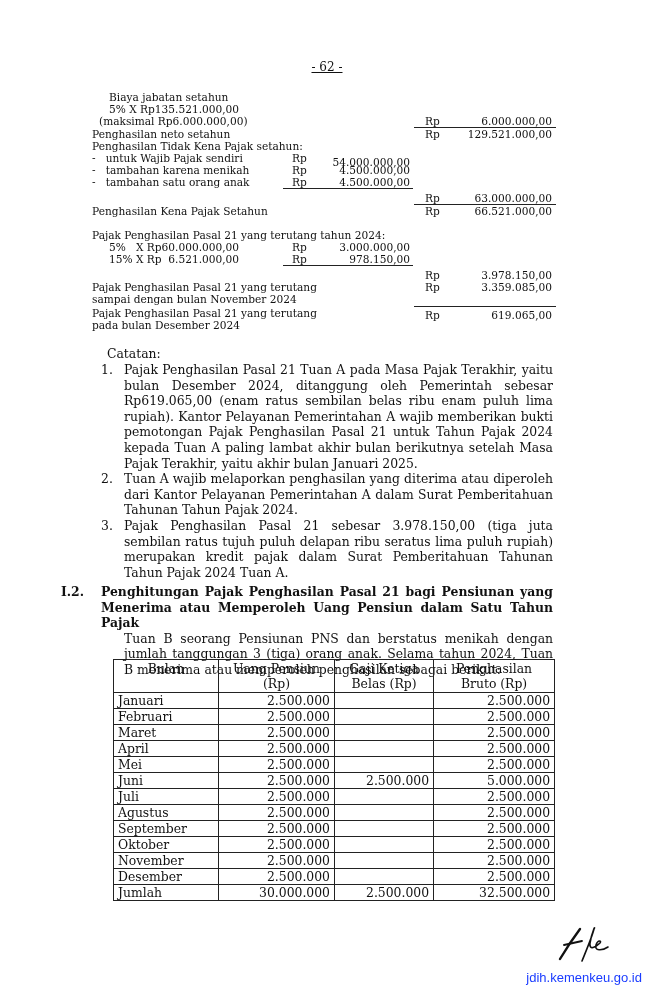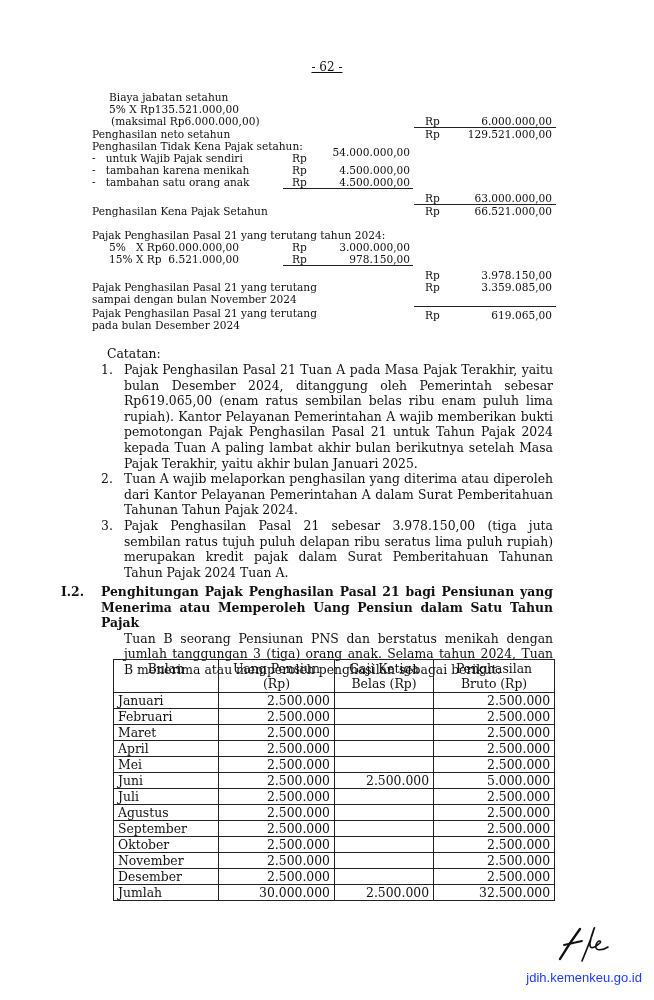--- a/index.html
+++ b/index.html
@@ -28,33 +28,33 @@
             font-size:13px; color:#1a3cff; }
 </style>
 </head>
 <body>
 
 <div class="abs pagenum">- 62 -</div>
 
 <div>
   <div class="abs sm" style="left:109px;top:91px;">Biaya jabatan setahun</div>
   <div class="abs sm" style="left:109px;top:103px;">5% X Rp135.521.000,00</div>
-  <div class="abs sm" style="left:111px;top:115px;">(maksimal Rp6.000.000,00)</div>
+  <div class="abs sm" style="left:99px;top:115px;">(maksimal Rp6.000.000,00)</div>
   <div class="abs sm" style="left:414px;top:115px;width:142px;height:12px;border-bottom:1px solid #222;"></div>
   <div class="abs sm rp" style="left:425px;top:115px;">Rp</div>
   <div class="abs sm num" style="left:450px;top:115px;width:102px;">6.000.000,00</div>
 
   <div class="abs sm" style="left:92px;top:128px;">Penghasilan neto setahun</div>
   <div class="abs sm rp" style="left:425px;top:128px;">Rp</div>
   <div class="abs sm num" style="left:450px;top:128px;width:102px;">129.521.000,00</div>
 
   <div class="abs sm" style="left:92px;top:140px;">Penghasilan Tidak Kena Pajak setahun:</div>
   <div class="abs sm" style="left:92px;top:152px;">-&nbsp;&nbsp;&nbsp;<span>untuk Wajib Pajak sendiri</span></div>
   <div class="abs sm rp" style="left:292px;top:152px;">Rp</div>
-  <div class="abs sm num" style="left:318px;top:146px;width:92px;">54.000.000,00</div>
+  <div class="abs sm num" style="left:318px;top:156px;width:92px;">54.000.000,00</div>
 
   <div class="abs sm" style="left:92px;top:164px;">-&nbsp;&nbsp;&nbsp;<span>tambahan karena menikah</span></div>
   <div class="abs sm rp" style="left:292px;top:164px;">Rp</div>
   <div class="abs sm num" style="left:318px;top:164px;width:92px;">4.500.000,00</div>
 
   <div class="abs sm" style="left:92px;top:176px;">-&nbsp;&nbsp;&nbsp;<span>tambahan satu orang anak</span></div>
   <div class="abs sm" style="left:283px;top:176px;width:130px;height:12px;border-bottom:1px solid #222;"></div>
   <div class="abs sm rp" style="left:292px;top:176px;">Rp</div>
   <div class="abs sm num" style="left:318px;top:176px;width:92px;">4.500.000,00</div>
 

